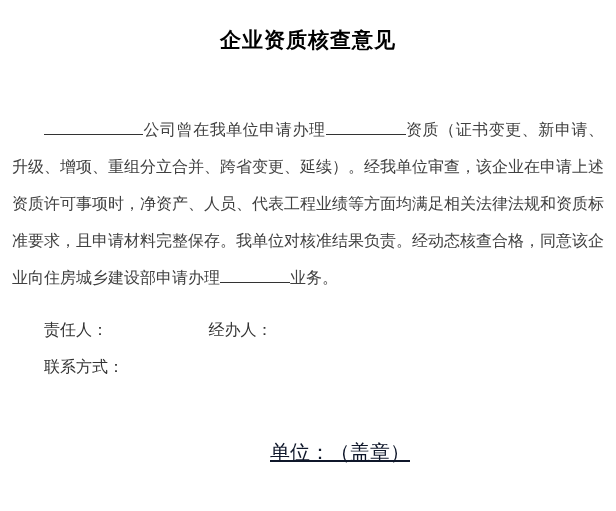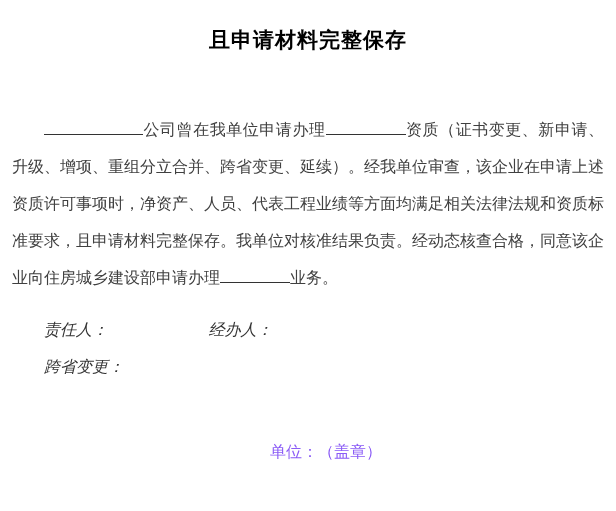--- a/index.html
+++ b/index.html
@@ -42,47 +42,47 @@
   }
   .blank-company { width: 99px; }
   .blank-qualification { width: 80px; }
   .blank-business { width: 70px; }
   .sig-row {
     margin-left: 44px;
     margin-right: 12px;
     font-size: 16px;
     line-height: 37px;
     color: #333333;
-    font-style: italic;
   }
   .sig-row-first { margin-top: 15px; }
   .handler-label { margin-left: 96px; }
   .stamp-block {
     margin-top: 48px;
     margin-left: 270px;
-    font-size: 16px;
+    font-size: 20px;
     line-height: 38px;
-    color: #8b5cf6;
+    color: #0f172a;
+    text-decoration: underline;
   }
 </style>
 </head>
 <body>
 
 <div class="page">
 
-  <h1 class="title">且申请材料完整保存</h1>
+  <h1 class="title">企业资质核查意见</h1>
 
   <p class="body-text"><span class="blank blank-company"></span><span>公司曾在我单位申请办理</span><span class="blank blank-qualification"></span><span>资质（证书变更、新申请、升级、增项、重组分立合并、跨省变更、延续）。经我单位审查，该企业在申请上述资质许可事项时，净资产、人员、代表工程业绩等方面均满足相关法律法规和资质标准要求，且申请材料完整保存。我单位对核准结果负责。经动态核查合格，同意该企业向住房城乡建设部申请办理</span><span class="blank blank-business"></span><span>业务。</span></p>
 
   <div class="sig-row sig-row-first">
     <span>责任人：</span>
     <span class="handler-label">经办人：</span>
   </div>
 
   <div class="sig-row">
-    <span>跨省变更：</span>
+    <span>联系方式：</span>
   </div>
 
   <div class="stamp-block">
     <div>单位：（盖章）</div>
   </div>
 
 </div>
 
 </body></html>

